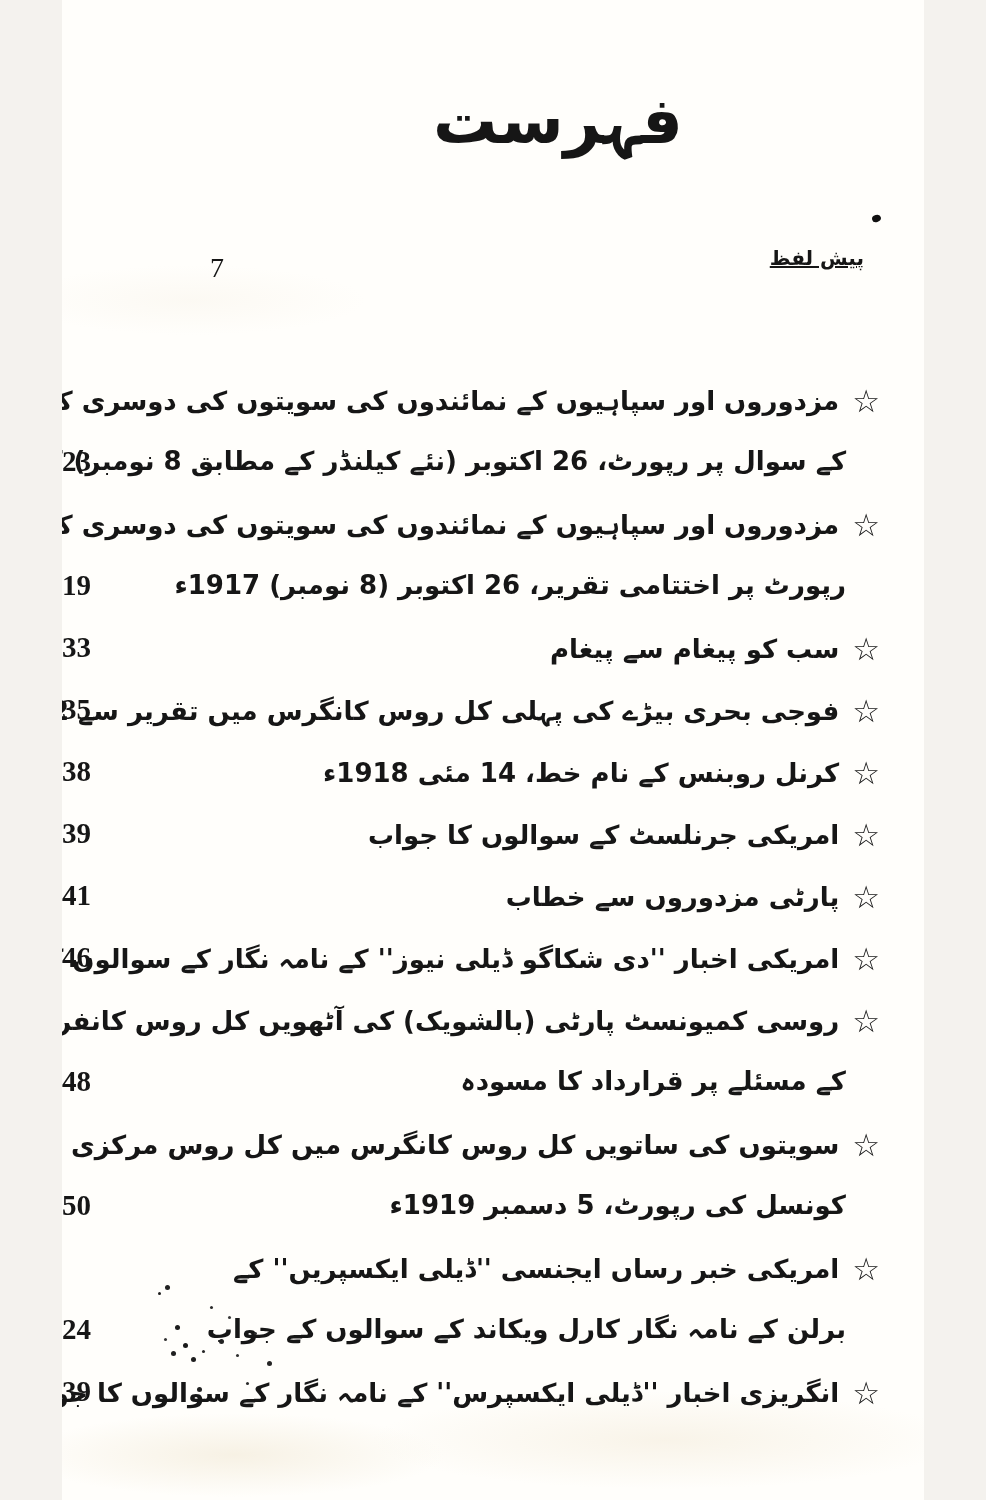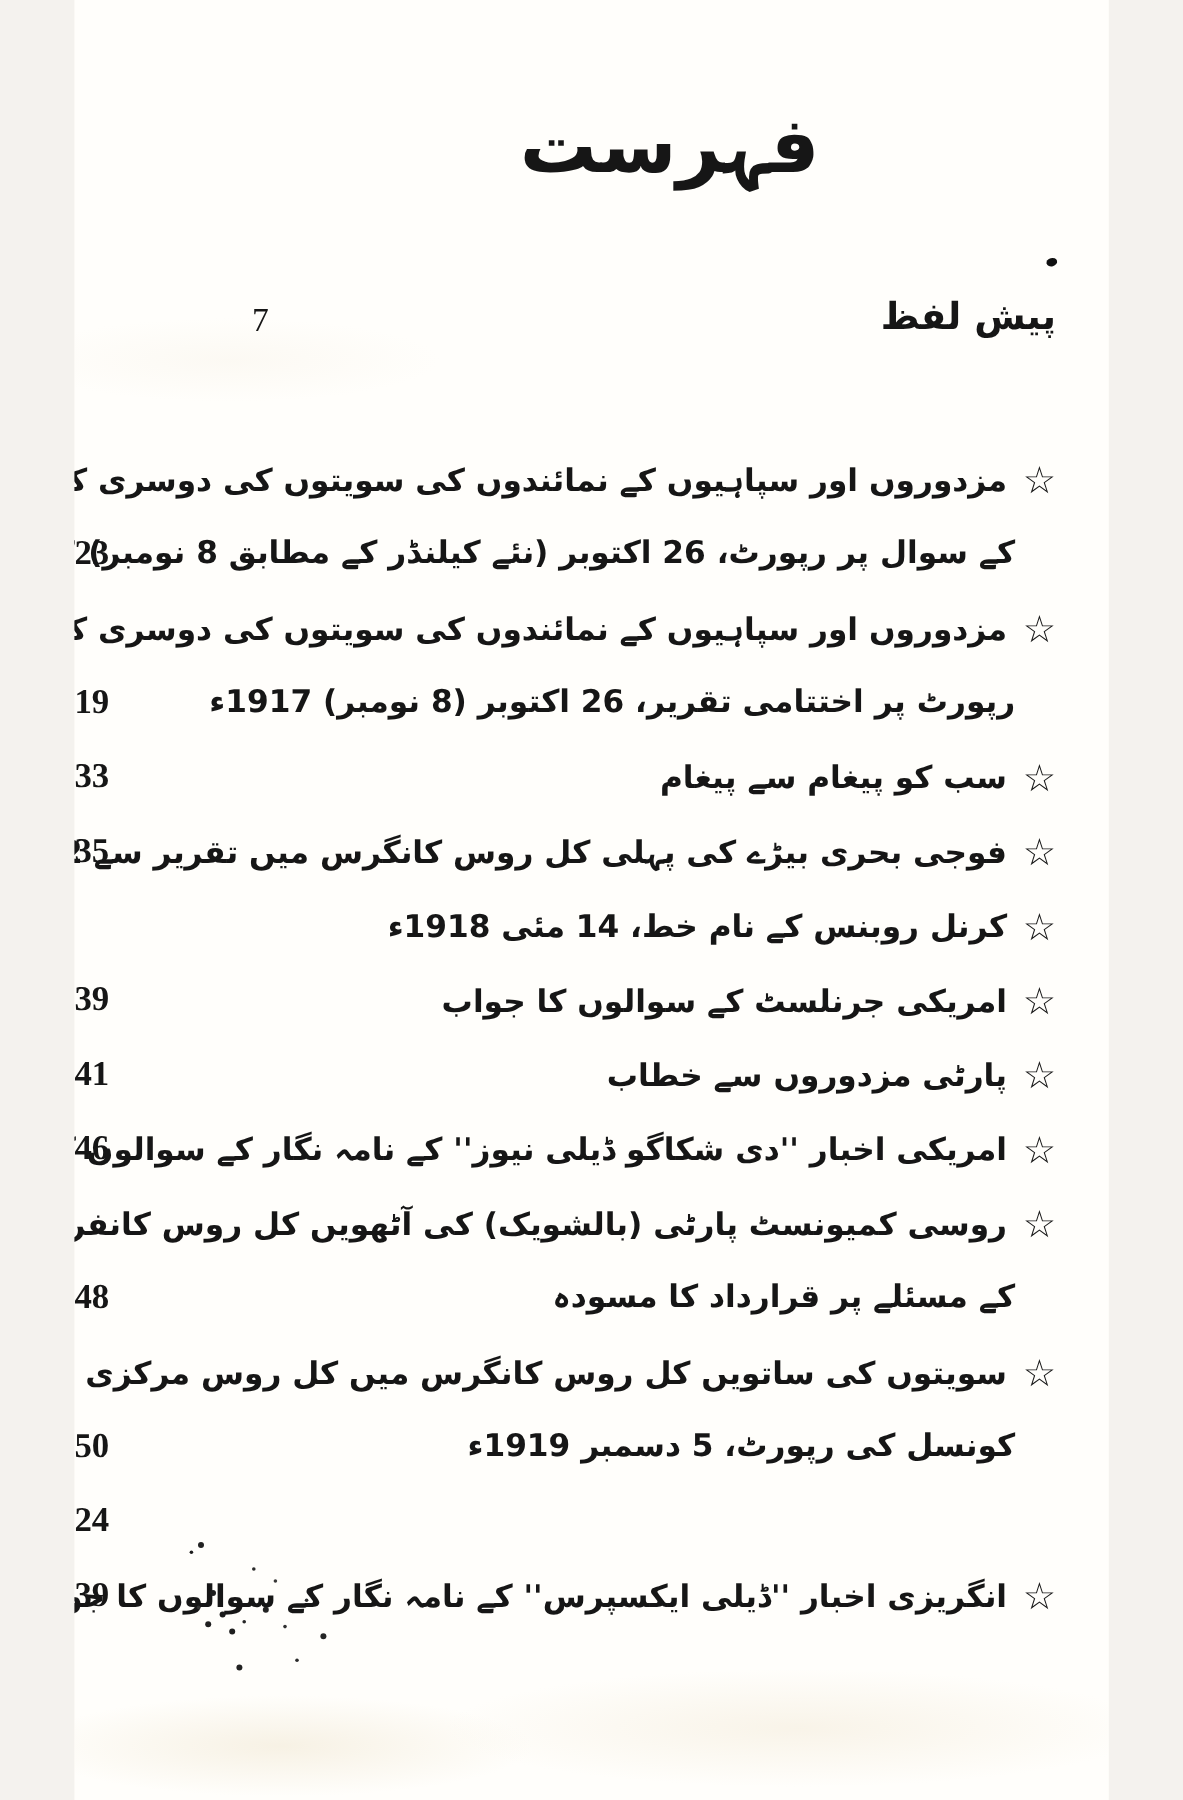--- a/index.html
+++ b/index.html
@@ -27,22 +27,22 @@
     font-size:64px;font-weight:bold;
     letter-spacing:-2px;
   }
   .ink-dot{
     position:absolute;left:810px;top:215px;
     width:9px;height:7px;border-radius:50%;
     background:#101010;transform:rotate(-15deg);
   }
   .preface-row{position:absolute;top:246px;left:0;right:44px;height:56px;}
   .preface-label{
-    position:absolute;right:0;top:0;
-    font-size:31px;font-weight:bold;direction:rtl;
+    position:absolute;right:16px;top:0;
+    font-size:20px;font-weight:bold;direction:rtl;text-decoration:underline;
   }
   .preface-num{
     position:absolute;left:148px;top:6px;
     font-family:"Liberation Serif",serif;font-size:28px;
   }
   .toc{position:absolute;top:368px;left:0;right:44px;}
   .entry{display:flex;align-items:flex-end;}
   .num{
     flex:0 0 168px;box-sizing:border-box;
     font-family:"Liberation Serif",serif;font-weight:bold;
@@ -112,20 +112,21 @@
           <div class="line"><span class="star">☆</span><span>سب کو پیغام سے پیغام</span></div>
         </div>
       </div>
       <div class="entry">
         <div class="num">35</div>
         <div class="body">
           <div class="line"><span class="star">☆</span><span>فوجی بحری بیڑے کی پہلی کل روس کانگرس میں تقریر سے 22 نومبر (5 دسمبر) 1917ء</span></div>
         </div>
       </div>
       <div class="entry">
+        <div class="num">38</div>
         <div class="body">
           <div class="line"><span class="star">☆</span><span>کرنل روبنس کے نام خط، 14 مئی 1918ء</span></div>
         </div>
       </div>
       <div class="entry">
         <div class="num">39</div>
         <div class="body">
           <div class="line"><span class="star">☆</span><span>امریکی جرنلسٹ کے سوالوں کا جواب</span></div>
         </div>
       </div>
@@ -150,20 +151,24 @@
       </div>
       <div class="entry">
         <div class="num">50</div>
         <div class="body">
           <div class="line"><span class="star">☆</span><span>سویتوں کی ساتویں کل روس کانگرس میں کل روس مرکزی انتظامیہ اور عوامی کمیساروں کی</span></div>
           <div class="line cont"><span>کونسل کی رپورٹ، 5 دسمبر 1919ء</span></div>
         </div>
       </div>
       <div class="entry">
         <div class="num">24</div>
+        <div class="body">
+          <div class="line"><span class="star">☆</span><span>امریکی خبر رساں ایجنسی ''ڈیلی ایکسپریں'' کے</span></div>
+          <div class="line cont"><span>برلن کے نامہ نگار کارل ویکاند کے سوالوں کے جواب</span></div>
+        </div>
       </div>
       <div class="entry">
         <div class="num">39</div>
         <div class="body">
           <div class="line"><span class="star">☆</span><span>انگریزی اخبار ''ڈیلی ایکسپرس'' کے نامہ نگار کے سوالوں کا جواب</span></div>
         </div>
       </div>
     </div>
 
   <div class="speckles"></div>

